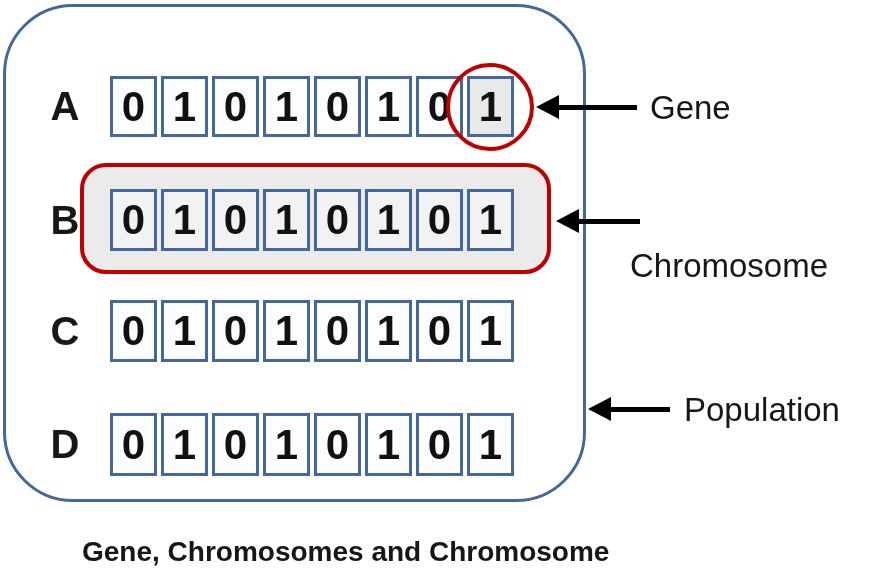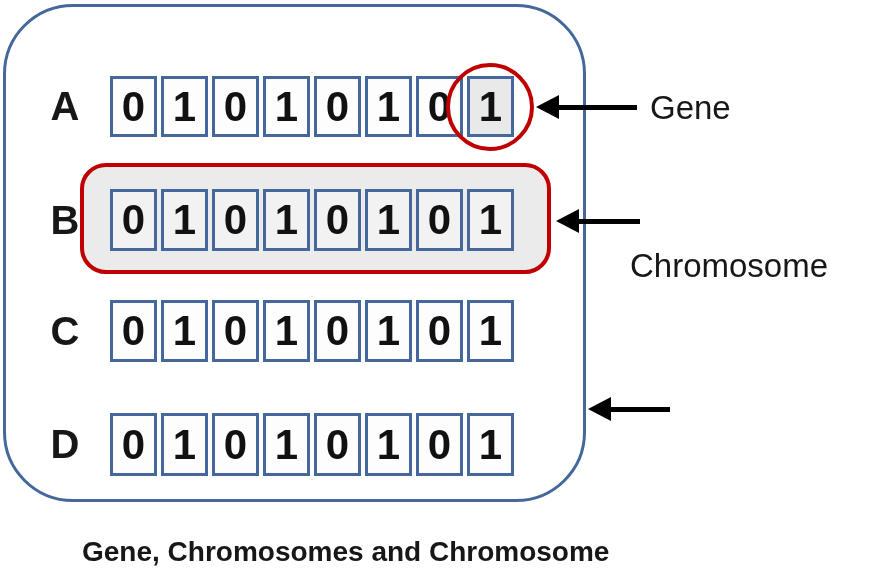--- a/index.html
+++ b/index.html
@@ -168,16 +168,17 @@
     <div class="head"></div>
     <div class="shaft"></div>
   </div>
   <div class="arrow arrow-population">
     <div class="head"></div>
     <div class="shaft"></div>
   </div>
 
   <div class="annotation label-gene">Gene</div>
   <div class="annotation label-chromosome">Chromosome</div>
+  <div class="annotation label-population">Population</div>
 
   <div class="caption">Gene, Chromosomes and Chromosome</div>
 
 </div>
 
 </body></html>

